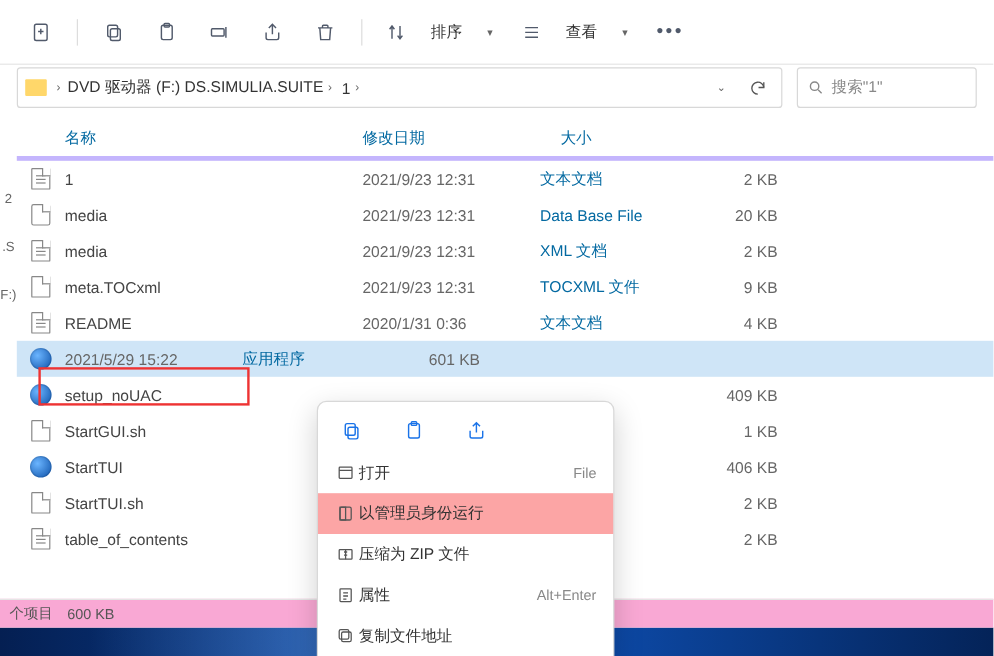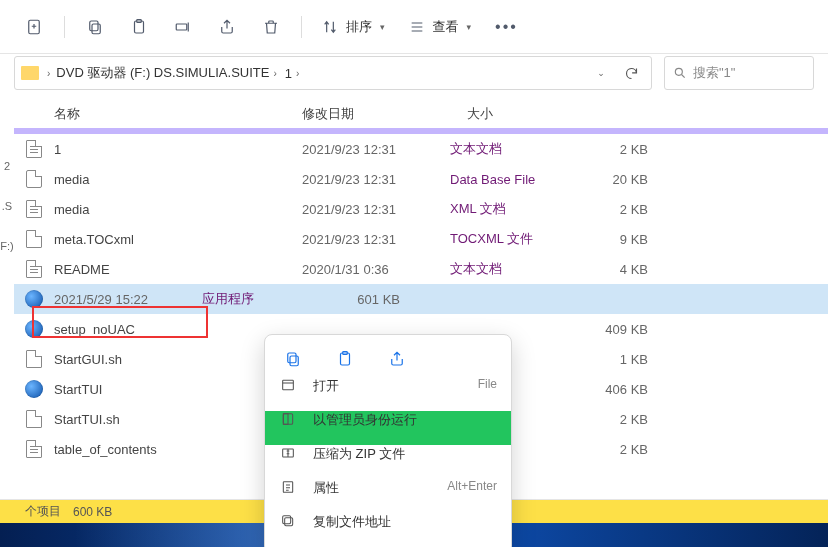--- a/index.html
+++ b/index.html
@@ -1,61 +1,61 @@
 <!DOCTYPE html>
 <html><head>
 <meta charset="utf-8">
 <style>
 * { box-sizing: border-box; margin: 0; padding: 0; font-family: "Microsoft YaHei", "Segoe UI", sans-serif; }
 body { background: #fff; width: 828px; height: 547px; overflow: hidden; position: relative; font-size: 13px; color: #333; }
 .toolbar { height: 54px; display: flex; align-items: center; padding: 0 14px; gap: 4px; border-bottom: 1px solid #e5e5e5; }
 .tbtn { width: 40px; height: 36px; display: flex; align-items: center; justify-content: center; color: #515a6b; border-radius: 4px; cursor: pointer; }
 .tbtn svg { width: 18px; height: 18px; stroke: currentColor; fill: none; stroke-width: 1.6; }
 .divider { width: 1px; height: 22px; background: #ddd; margin: 0 6px; }
-.ttext { display: flex; align-items: center; gap: 8px; padding: 0 10px; height: 36px; color: #333; cursor: pointer; }
+.ttext { display: flex; align-items: center; gap: 21px; padding: 0 10px; height: 36px; color: #333; cursor: pointer; }
 .more-dots { letter-spacing: 2px; font-size: 16px; color: #515a6b; padding: 0 10px; cursor: pointer; }
 .addr-row { height: 46px; display: flex; align-items: center; padding: 0 14px 8px 14px; gap: 12px; }
 .addr-box { flex: 1; height: 34px; border: 1px solid #d8d8d8; border-radius: 3px; display: flex; align-items: center; padding: 0 6px; gap: 4px; }
 .folder-ic { width: 18px; height: 14px; background: #ffd76a; border-radius: 1px; margin-right: 4px; }
 .crumb { display: flex; align-items: center; gap: 4px; color: #333; cursor: pointer; padding: 2px 2px; }
 .crumb .chev { font-size: 10px; color: #666; }
 .addr-actions { margin-left: auto; display: flex; gap: 2px; }
 .addr-btn { width: 28px; height: 28px; display: flex; align-items: center; justify-content: center; color: #555; cursor: pointer; }
 .search-box { width: 150px; height: 34px; border: 1px solid #d8d8d8; border-radius: 3px; display: flex; align-items: center; padding: 0 8px; color: #888; gap: 6px; }
 .layout { display: flex; height: calc(100% - 100px - 24px); }
 .side { width: 14px; display: flex; flex-direction: column; padding-top: 60px; gap: 28px; font-size: 11px; color: #666; }
 .side-item { writing-mode: horizontal-tb; text-align: center; cursor: pointer; }
 .content { flex: 1; display: flex; flex-direction: column; }
-.hdr { height: 34px; display: flex; align-items: center; border-bottom: 6px solid #c4b5fd; color: #404040; font-size: 13px; }
+.hdr { height: 34px; display: flex; align-items: center; border-bottom: 4px solid #c4b5fd; color: #0369a1; font-size: 13px; }
 .col-name { width: 288px; padding-left: 40px; }
 .col-date { width: 148px; }
 .col-type { width: 138px; }
 .col-size { width: 80px; text-align: center; padding-right: 20px; }
 .rows { flex: 1; }
 .row { height: 30px; display: flex; align-items: center; font-size: 13px; color: #444; position: relative; }
 .row.selected { background: #cfe5f7; }
 .row .icon-cell { width: 40px; display: flex; justify-content: center; }
 .row .fname { width: 248px; }
 .row .fdate { width: 148px; color: #666; }
-.row .ftype { width: 138px; color: #701a75; }
+.row .ftype { width: 138px; color: #0369a1; }
 .row .fsize { width: 80px; text-align: right; padding-right: 20px; color: #666; }
 .file-ic { width: 16px; height: 18px; border: 1.2px solid #888; border-radius: 1px; position: relative; background: #fff; }
 .file-ic::after { content: ''; position: absolute; top: -1px; right: -1px; width: 6px; height: 6px; border-left: 1.2px solid #888; border-bottom: 1.2px solid #888; background: #fff; }
 .file-ic.lines::before { content: ''; position: absolute; left: 3px; top: 5px; width: 8px; height: 1px; background: #888; box-shadow: 0 3px 0 #888, 0 6px 0 #888; }
 .file-ic.db { border-radius: 2px 2px 2px 2px; }
 .app-ic { width: 18px; height: 18px; border-radius: 50%; background: radial-gradient(circle at 35% 35%, #6bb5ff, #0a4ea6); box-shadow: inset 0 0 0 1px rgba(0,0,0,0.1); }
 .annot { position: absolute; border: 2.5px solid #e33; pointer-events: none; }
 .context-menu { position: absolute; left: 264px; top: 334px; width: 248px; background: #fff; border: 1px solid #d8d8d8; border-radius: 8px; box-shadow: 0 8px 24px rgba(0,0,0,0.18); padding: 6px 0; z-index: 10; }
 .cm-top { height: 36px; display: flex; align-items: center; padding: 0 12px; gap: 20px; }
 .cm-top .tbtn { width: 32px; height: 30px; color: #1a73e8; }
-.cm-item { height: 34px; display: flex; padding: 0 14px; gap: 16px; cursor: pointer; color: #333; position: relative; }
-.cm-item.highlight { background: #22c55e; }
+.cm-item { height: 34px; display: flex; align-items: center; padding: 0 14px; gap: 2px; cursor: pointer; color: #333; position: relative; }
+.cm-item.highlight { background: #fca5a5; }
 .cm-item .cm-ic { width: 18px; display: flex; justify-content: center; color: #555; }
 .cm-item .cm-short { margin-left: auto; color: #888; font-size: 12px; }
-.status { position: absolute; bottom: 0; left: 0; right: 0; height: 24px; border-top: 1px solid #e5e5e5; display: flex; align-items: center; padding: 0 25px; font-size: 12px; color: #555; gap: 12px; background: #fde047; }
+.status { position: absolute; bottom: 0; left: 0; right: 0; height: 24px; border-top: 1px solid #e5e5e5; display: flex; align-items: center; padding: 0 8px; font-size: 12px; color: #555; gap: 12px; background: #f9a8d4; }
 .bottom-strip { position: absolute; bottom: 0; left: 0; right: 0; height: 24px; background: linear-gradient(90deg, #041f52, #0a3b8a 30%, #0d4aa8 60%, #042358); z-index: 5; }
 .bottom-strip::before { content: ''; position: absolute; inset: 0; background: radial-gradient(circle at 35% 50%, rgba(120,180,255,0.4), transparent 40%); }
 
 .status { bottom: 24px; z-index: 6; }
 svg { display: block; }
 .chev-down { font-size: 9px; color: #666; }
 </style>
 </head>
 <body>
 

